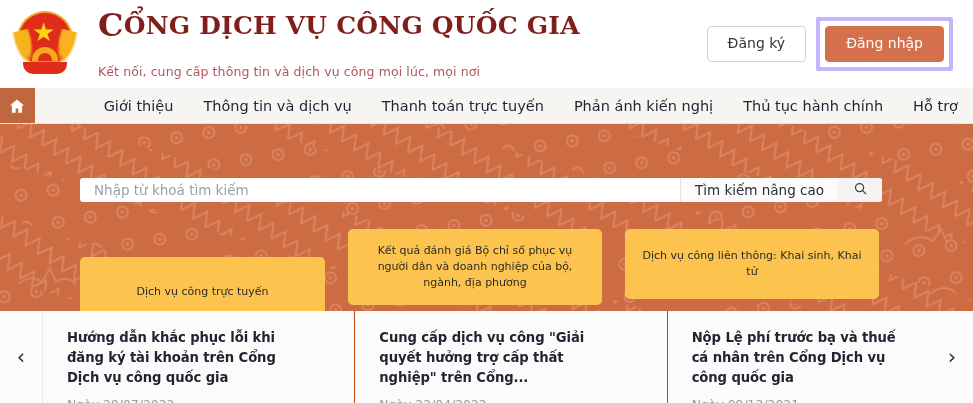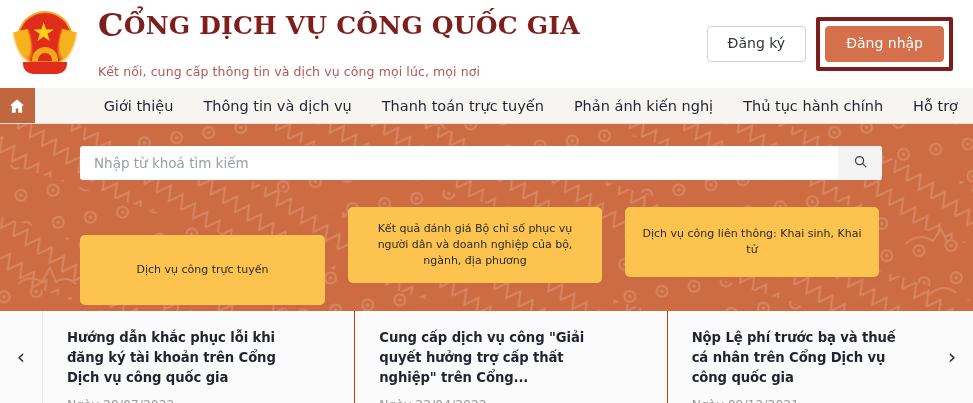--- a/index.html
+++ b/index.html
@@ -141,21 +141,21 @@
     border: 1px solid #cfd3d8;
   }
   .btn-login {
     background: #d4714c;
     color: #ffffff;
     border: 1px solid #d4714c;
   }
   .login-highlight {
     position: relative;
     padding: 5px;
-    border: 4px solid #7f1d1d;
+    border: 4px solid #c4b5fd;
     border-radius: 2px;
     background: #ffffff;
   }
 
   
   .nav {
     height: 36px;
     background: #f7f5f2;
     border-bottom: 1px solid #e6e1db;
     display: flex;
@@ -202,25 +202,26 @@
   }
   .hero-inner {
     position: relative;
     z-index: 2;
     padding: 22px 73px 0 80px;
   }
 
   .search-row {
     display: flex;
     align-items: stretch;
-    height: 34px;
+    height: 24px;
     background: #ffffff;
     border-radius: 3px;
     overflow: hidden;
     width: 802px;
+    margin-top: 32px;
   }
   .search-input {
     flex: 1 1 auto;
     border: none;
     outline: none;
     font-family: "DejaVu Sans", "Liberation Sans", sans-serif;
     font-size: 13.5px;
     color: #333;
     padding: 0 14px;
     background: transparent;
@@ -394,20 +395,21 @@
         <path d="M30 205 q14 -12 26 -2"></path>
         <path d="M905 120 q14 -12 28 -3 l8 -12 l6 13"></path>
         <path d="M930 170 q14 -11 26 -1"></path>
       </g>
     </svg>
 
     <div class="hero-inner">
 
       <div class="search-row">
         <input class="search-input" type="text" placeholder="Nhập từ khoá tìm kiếm" style="">
+        <div class="adv-search">Tìm kiếm nâng cao</div>
         <div class="search-btn">
           <span>
             <svg width="15" height="15" viewBox="0 0 24 24" fill="none" stroke="#3c4049" stroke-width="2">
               <circle cx="10.5" cy="10.5" r="6.5"></circle>
                 <path d="M15.4 15.4 L21 21"></path>
             </svg>
           </span>
         </div>
       </div>
 

